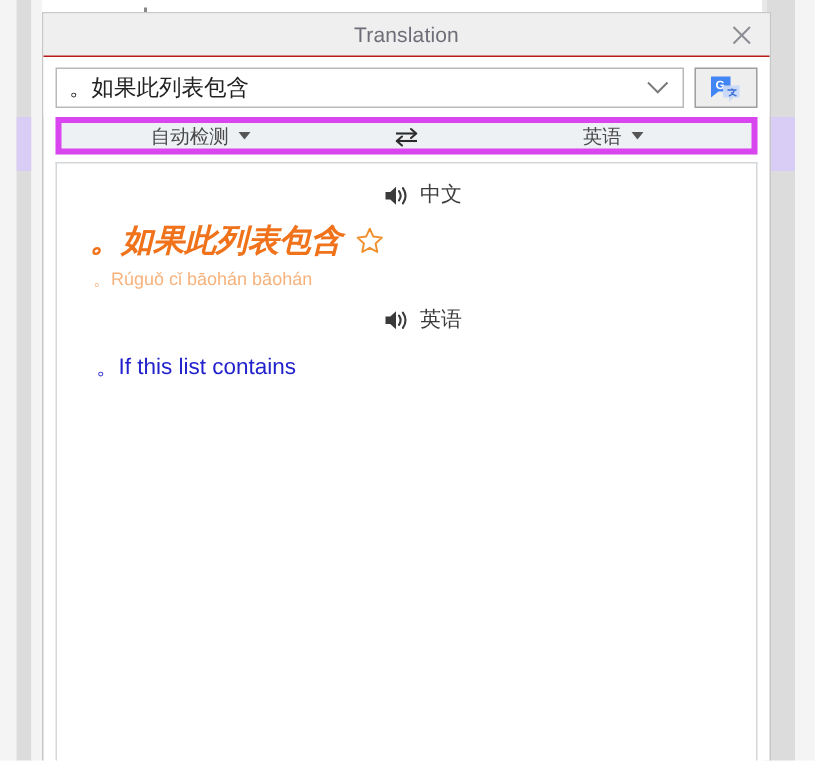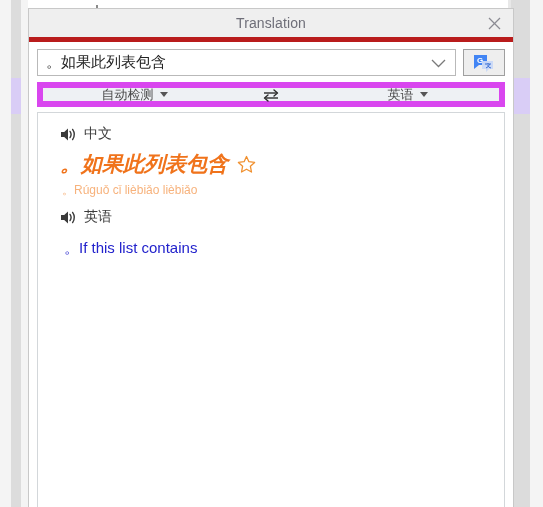--- a/index.html
+++ b/index.html
@@ -105,21 +105,21 @@
     box-sizing: border-box;
     display: flex;
     flex-direction: column;
   }
 
   .titlebar {
     position: relative;
     height: 28px;
     flex: 0 0 28px;
     background: #efefef;
-    border-bottom: 5px solid #b91c1c;
+    border-bottom: 1px solid #b91c1c;
     display: flex;
     align-items: center;
     justify-content: center;
   }
   .title-text {
     font-size: 14px;
     color: #6e6e78;
     letter-spacing: .1px;
     font-family: "Liberation Sans", sans-serif;
   }
@@ -181,21 +181,21 @@
     justify-content: center;
     cursor: pointer;
   }
 
   
   .lang-bar {
     flex: 0 0 auto;
     margin: 0 8px;
     height: 25px;
     background: #eef1f4;
-    border: 6px solid #d946ef;
+    border: 4px solid #d946ef;
     box-sizing: border-box;
     display: flex;
     align-items: center;
   }
   .lang-cell {
     flex: 1 1 0;
     display: flex;
     align-items: center;
     justify-content: center;
     gap: 5px;
@@ -226,20 +226,21 @@
     padding: 12px 0 0 0;
     overflow: hidden;
   }
 
   .lang-head {
     display: flex;
     align-items: center;
     gap: 7px;
     padding-left: 22px;
     margin-bottom: 7px;
+    justify-content: center;
   }
   .lang-head-label {
     font-size: 14px;
     color: #3c3c3c;
     font-family: "Liberation Sans", sans-serif;
   }
   .speaker { display: block; cursor: pointer; }
 
   .source-line {
     display: flex;
@@ -359,21 +360,21 @@
       <span class="lang-head-label">中文</span>
     </div>
 
     <div class="source-line">
       <span class="source-text">。如果此列表包含</span>
       <svg class="star" width="19" height="19" viewBox="0 0 19 19">
         <polygon points="9.5,1.5 11.9,6.7 17.6,7.4 13.4,11.3 14.5,17 9.5,14.2 4.5,17 5.6,11.3 1.4,7.4 7.1,6.7" fill="none" stroke="#f0902f" stroke-width="1.3" stroke-linejoin="round"></polygon>
       </svg>
     </div>
 
-    <div class="pinyin">。Rúguǒ cǐ lièbiǎo lièbiǎo</div>
+    <div class="pinyin">。Rúguǒ cǐ bāohán bāohán</div>
 
     <div class="lang-head">
       <svg class="speaker" width="17" height="15" viewBox="0 0 17 15">
         <path d="M1 5 h3.2 L8 1.5 v12 L4.2 10 H1 z" fill="#3a3a3a"></path>
         <path d="M10 4.4 q2.2 3.1 0 6.2" stroke="#3a3a3a" stroke-width="1.4" fill="none" stroke-linecap="round"></path>
         <path d="M12.6 2.4 q3.5 5.1 0 10.2" stroke="#3a3a3a" stroke-width="1.4" fill="none" stroke-linecap="round"></path>
       </svg>
       <span class="lang-head-label">英语</span>
     </div>
 

